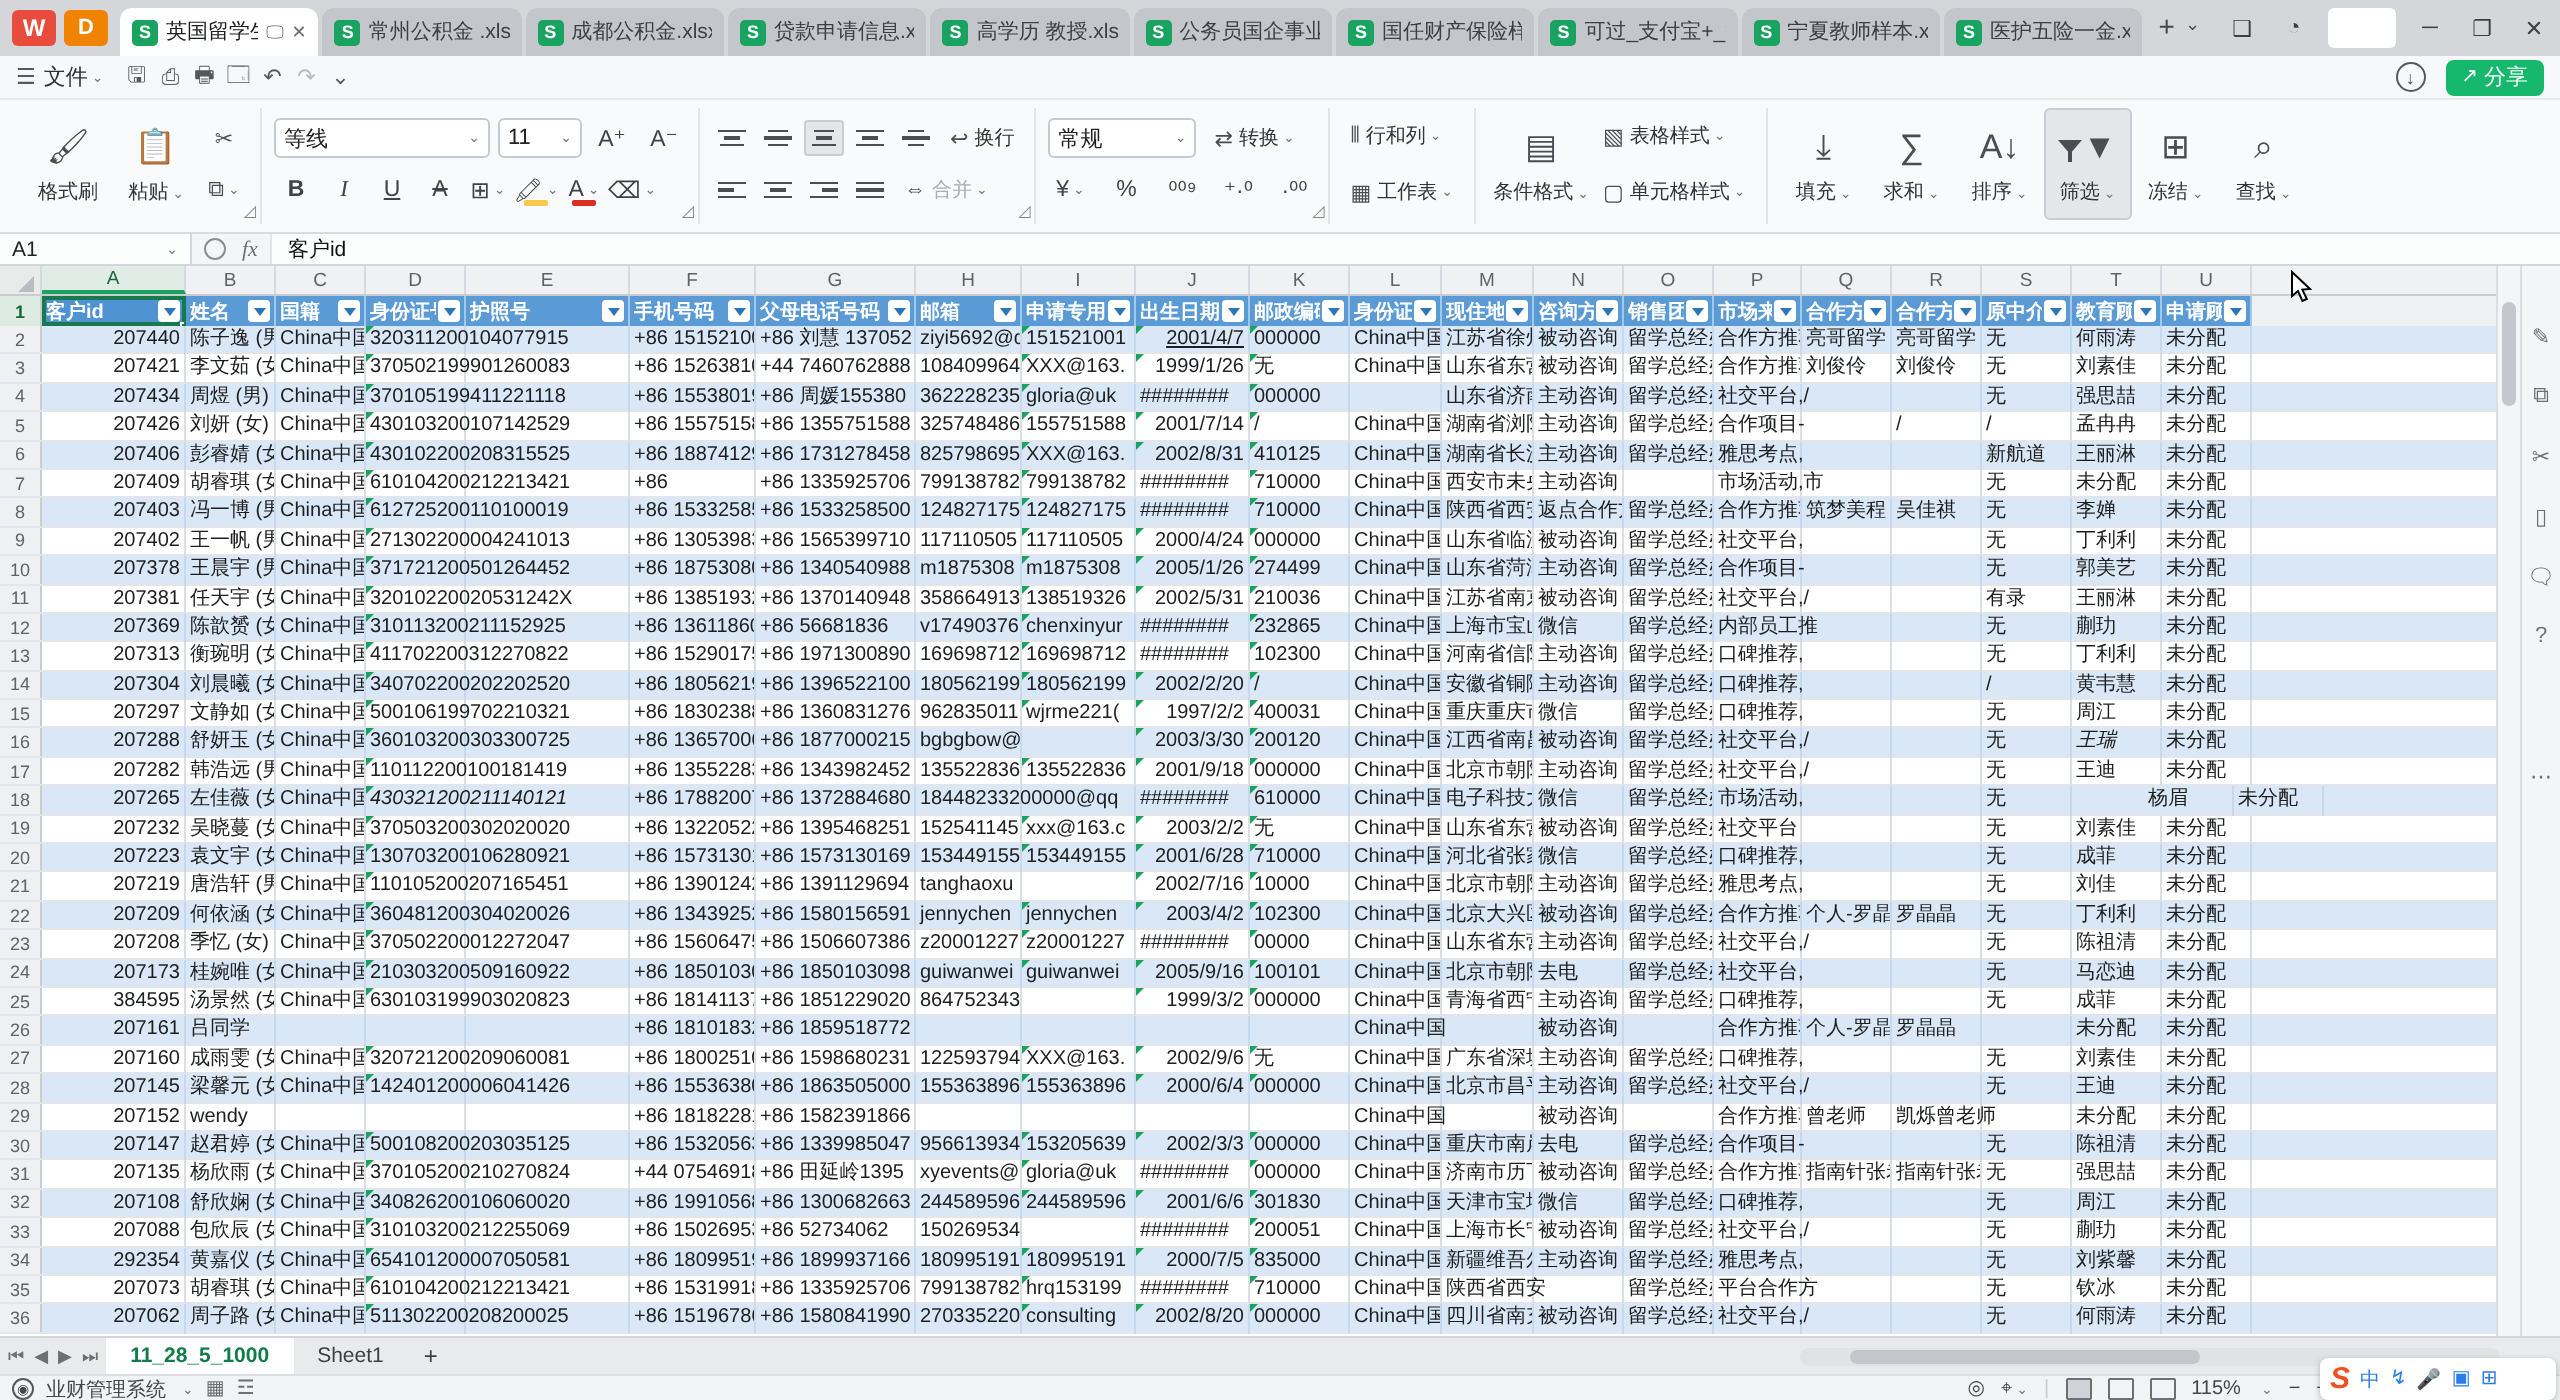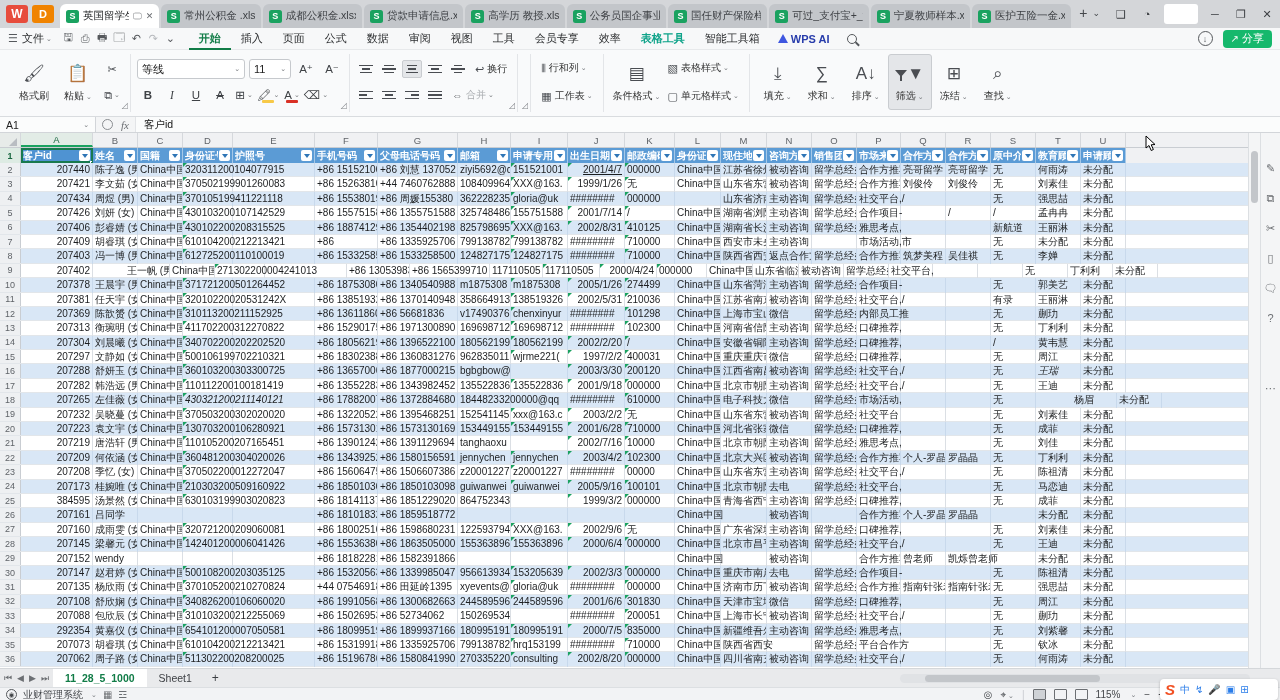--- a/index.html
+++ b/index.html
@@ -203,39 +203,20 @@
     </div>
     <div class="qicons">
       <div class="qico">🖫</div>
       <div class="qico">⎙</div>
       <div class="qico">🖶</div>
       <div class="qico">🗔</div>
       <div class="qico">↶</div>
       <div class="qico dis">↷</div>
       <div class="qico">⌄</div>
     </div>
-    <div class="menus" id="menu-items">
-        <div class="menu-item active">开始</div>
-        <div class="menu-item">插入</div>
-        <div class="menu-item">页面</div>
-        <div class="menu-item">公式</div>
-        <div class="menu-item">数据</div>
-        <div class="menu-item">审阅</div>
-        <div class="menu-item">视图</div>
-        <div class="menu-item">工具</div>
-        <div class="menu-item">会员专享</div>
-        <div class="menu-item">效率</div>
-        <div class="menu-item teal">表格工具</div>
-        <div class="menu-item">智能工具箱</div>
-        <div class="ai-badge">
-          <span class="ai-tri"></span>
-          <span>WPS AI</span>
-        </div>
-        <div class="searchico"></div>
-      </div>
     <div class="mb-right">
       <div class="upd-ico">↓</div>
       <div class="sharebtn">
         <span class="shico">↗</span>
         <span>分享</span>
       </div>
     </div>
   </div>
 
   <div class="ribbon">
@@ -341,20 +322,40 @@
             <span class="ic">⇔</span>
               <span>合并</span>
               <span class="chev">⌄</span>
           </div>
         </div>
       </div>
       <div class="launcher">◿</div>
     </div>
 
     <div class="rgroup">
+      <div class="two-rows">
+        <div class="rrow" style="gap:5px">
+          <div class="combo" style="width:74px">
+            <span>常规</span>
+              <span class="chev">⌄</span>
+          </div>
+          <div class="lblbtn">
+            <span class="ic">⇄</span>
+              <span>转换</span>
+              <span class="chev">⌄</span>
+          </div>
+        </div>
+        <div class="rrow" style="gap:6px">
+          <div class="fmtbtn">¥<span class="chev">⌄</span></div>
+          <div class="fmtbtn">%</div>
+          <div class="fmtbtn">⁰⁰⁹</div>
+          <div class="fmtbtn">⁺·⁰</div>
+          <div class="fmtbtn">·⁰⁰</div>
+        </div>
+      </div>
       <div class="launcher">◿</div>
     </div>
 
     <div class="rgroup">
       <div class="two-rows">
         <div class="lblbtn">
           <span class="ic">⫴</span>
             <span>行和列</span>
             <span class="chev">⌄</span>
         </div>
@@ -645,21 +646,21 @@
             <div class="gcell gfill"></div>
           </div>
           <div class="grow band">
             <div class="rn">6</div>
             <div class="gcell num" style="width: 72px;">207406</div>
             <div class="gcell" style="width: 45px;">彭睿婧 (女</div>
             <div class="gcell" style="width: 45px;">China中国</div>
             <div class="gcell spill mark" style="width: 50px;">430102200208315525</div>
             <div class="gcell" style="width: 82px;"></div>
             <div class="gcell" style="width: 63px;">+86 18874129</div>
-            <div class="gcell" style="width: 80px;">+86 1354402198</div>
+            <div class="gcell" style="width: 80px;">+86 1731278458</div>
             <div class="gcell" style="width: 53px;">825798695</div>
             <div class="gcell mark" style="width: 57px;">XXX@163.</div>
             <div class="gcell num mark" style="width: 57px;">2002/8/31</div>
             <div class="gcell mark" style="width: 50px;">410125</div>
             <div class="gcell" style="width: 46px;">China中国</div>
             <div class="gcell" style="width: 46px;">湖南省长沙</div>
             <div class="gcell" style="width: 45px;">主动咨询</div>
             <div class="gcell" style="width: 45px;">留学总经办</div>
             <div class="gcell spill" style="width: 44px;">雅思考点,</div>
             <div class="gcell" style="width: 45px;"></div>
@@ -715,21 +716,21 @@
             <div class="gcell" style="width: 45px;">筑梦美程</div>
             <div class="gcell" style="width: 45px;">吴佳祺</div>
             <div class="gcell" style="width: 45px;">无</div>
             <div class="gcell" style="width: 45px;">李婵</div>
             <div class="gcell" style="width: 45px;">未分配</div>
             <div class="gcell gfill"></div>
           </div>
           <div class="grow">
             <div class="rn">9</div>
             <div class="gcell num" style="width: 72px;">207402</div>
-            <div class="gcell" style="width: 45px; margin-left: 32px;">王一帆 (男</div>
+            <div class="gcell" style="width: 45px;">王一帆 (男</div>
             <div class="gcell" style="width: 45px;">China中国</div>
             <div class="gcell spill mark" style="width: 50px;">271302200004241013</div>
             <div class="gcell" style="width: 82px;"></div>
             <div class="gcell" style="width: 63px;">+86 13053983</div>
             <div class="gcell" style="width: 80px;">+86 1565399710</div>
             <div class="gcell" style="width: 53px;">117110505</div>
             <div class="gcell mark" style="width: 57px;">117110505</div>
             <div class="gcell num mark" style="width: 57px;">2000/4/24</div>
             <div class="gcell mark" style="width: 50px;">000000</div>
             <div class="gcell" style="width: 46px;">China中国</div>
@@ -799,21 +800,21 @@
             <div class="gcell num" style="width: 72px;">207369</div>
             <div class="gcell" style="width: 45px;">陈歆赟 (女</div>
             <div class="gcell" style="width: 45px;">China中国</div>
             <div class="gcell spill mark" style="width: 50px;">310113200211152925</div>
             <div class="gcell" style="width: 82px;"></div>
             <div class="gcell" style="width: 63px;">+86 13611860</div>
             <div class="gcell" style="width: 80px;">+86 56681836</div>
             <div class="gcell" style="width: 53px;">v17490376</div>
             <div class="gcell mark" style="width: 57px;">chenxinyur</div>
             <div class="gcell" style="width: 57px;">########</div>
-            <div class="gcell mark" style="width: 50px;">101298</div>
+            <div class="gcell mark" style="width: 50px;">232865</div>
             <div class="gcell" style="width: 46px;">China中国</div>
             <div class="gcell" style="width: 46px;">上海市宝山</div>
             <div class="gcell" style="width: 45px;">微信</div>
             <div class="gcell" style="width: 45px;">留学总经办</div>
             <div class="gcell spill" style="width: 44px;">内部员工推</div>
             <div class="gcell" style="width: 45px;"></div>
             <div class="gcell" style="width: 45px;"></div>
             <div class="gcell" style="width: 45px;">无</div>
             <div class="gcell" style="width: 45px;">蒯玏</div>
             <div class="gcell" style="width: 45px;">未分配</div>

